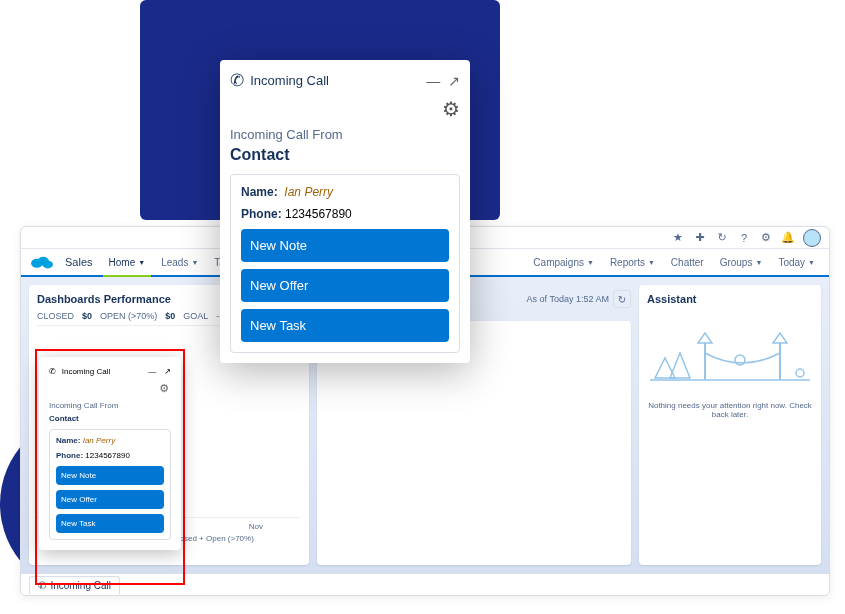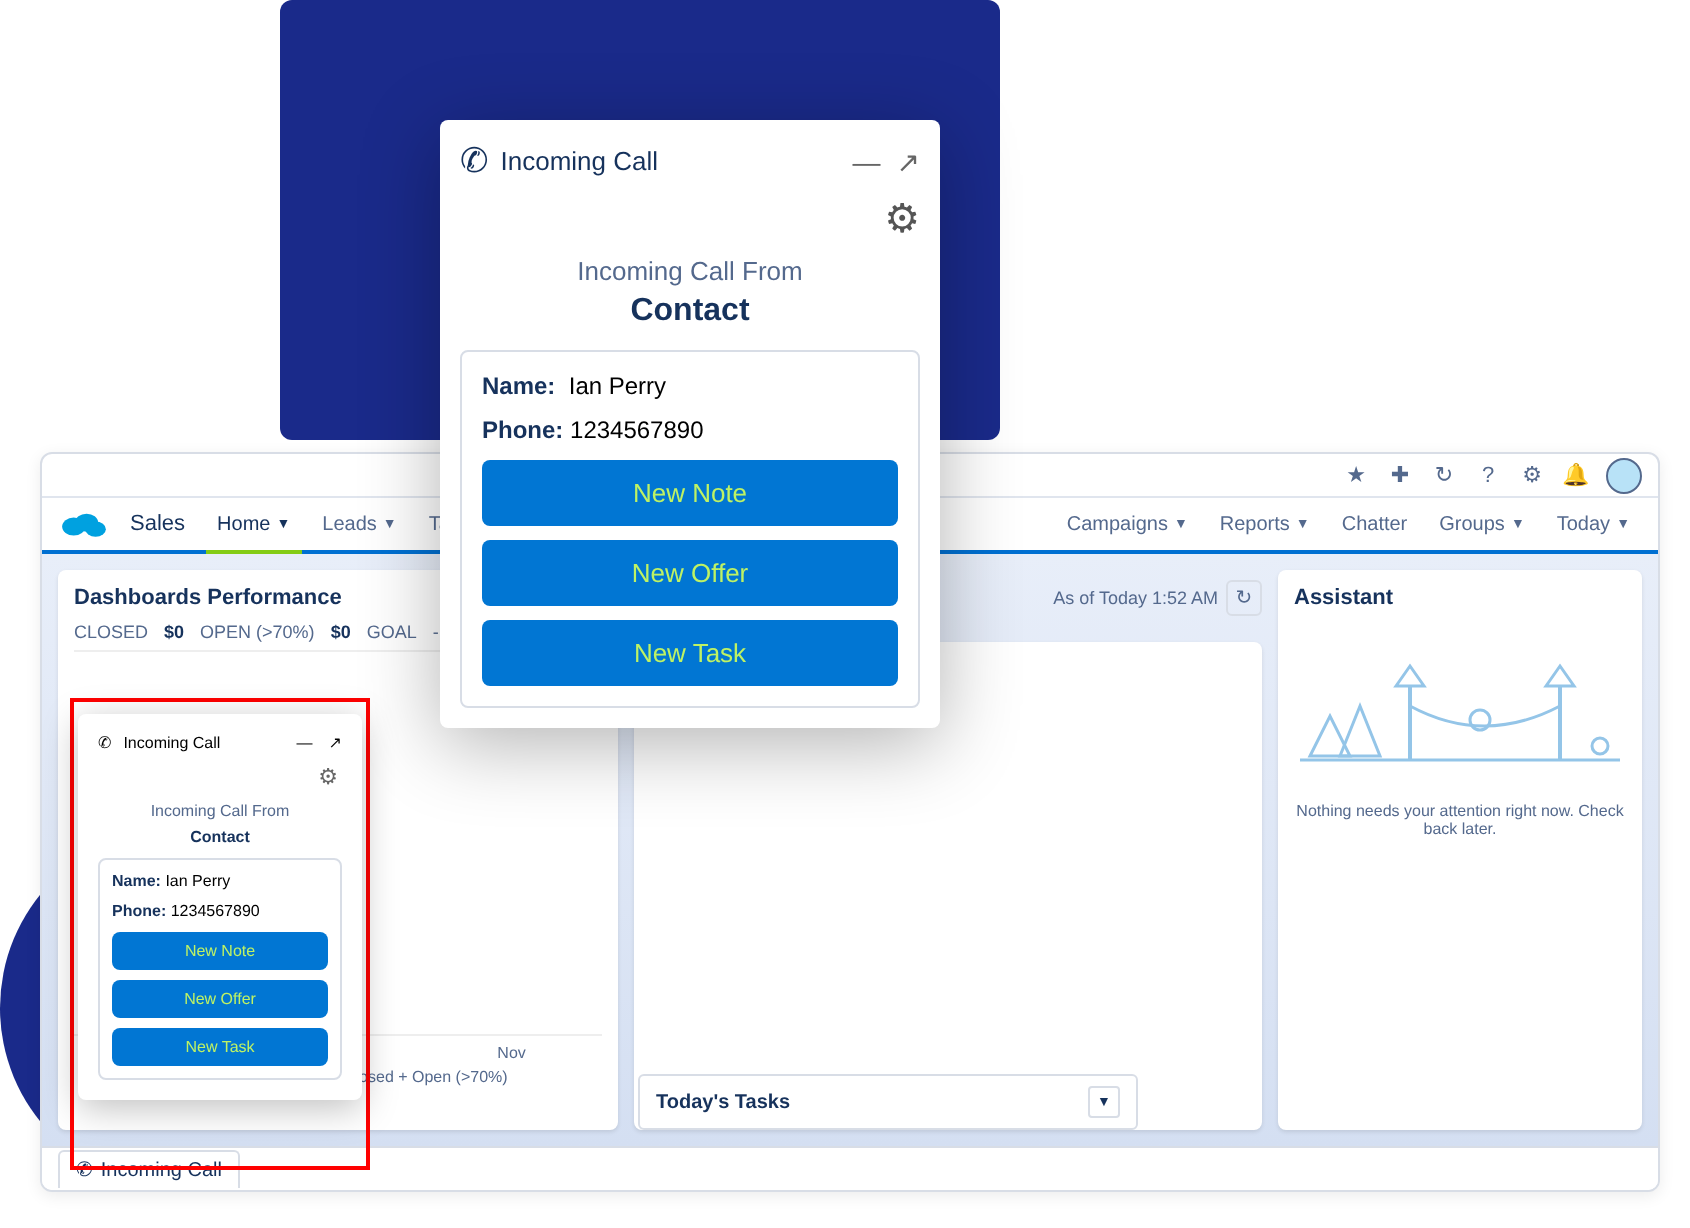--- a/index.html
+++ b/index.html
@@ -59,28 +59,28 @@
 .assist-msg { font-size: 8px; text-align: center; color: #54698d; margin-top: 8px; }
 
 
 .sf-footer { position: absolute; bottom: 0; left: 0; right: 0; height: 22px; border-top: 1px solid #d8dde6; background: #fff; display: flex; align-items: center; padding: 0 8px; }
 .footer-tab { display: flex; align-items: center; gap: 4px; font-size: 10px; color: #16325c; padding: 3px 8px; border: 1px solid #d8dde6; border-bottom: none; border-radius: 3px 3px 0 0; cursor: pointer; }
 
 
 .call-popup { background: #fff; border-radius: 4px; box-shadow: 0 4px 18px rgba(0,0,0,0.25); padding: 10px; display: flex; flex-direction: column; }
 .call-hdr { display: flex; align-items: center; gap: 6px; padding-bottom: 6px; }
 .call-hdr .ctrl { margin-left: auto; display: flex; gap: 8px; }
-.call-sub { text-align: center; color: #54698d; margin-top: 6px; }
+.call-sub { color: #54698d; margin-top: 6px; }
 .call-from { font-weight: 400; }
 .call-contact { font-weight: 700; color: #16325c; margin-top: 4px; }
 .call-details { border: 1px solid #d8dde6; border-radius: 4px; padding: 10px; margin-top: 10px; }
 .call-details .row { margin-bottom: 6px; }
 .call-details .lab { font-weight: 600; color: #16325c; }
-.call-details .val-link { color: #000000; }
-.call-btn { display: block; width: 100%; background: #0176d3; color: #bef264; border: none; border-radius: 4px; padding: 7px; margin-top: 7px; cursor: pointer; font-weight: 500; text-align: center; }
+.call-details .val-link { color: #a16207; font-style: italic; }
+.call-btn { display: block; width: 100%; background: #0176d3; color: #ffffff; border: none; border-radius: 4px; padding: 7px; margin-top: 7px; cursor: pointer; font-weight: 500; text-align: left; }
 
 
 .red-rect { position: absolute; left: 6px; top: 64px; width: 150px; height: 236px; border: 2px solid #ff0000; z-index: 3; }
 .small-popup { position: absolute; left: 10px; top: 72px; width: 142px; z-index: 4; font-size: 8px; }
 .small-popup .call-hdr span { font-size: 8px; }
 .small-popup .gear { text-align: right; font-size: 11px; color: #666; padding-right: 2px; }
 .small-popup .call-sub { font-size: 8px; }
 .small-popup .call-details { padding: 6px; margin-top: 6px; font-size: 8px; }
 .small-popup .call-btn { font-size: 8px; padding: 5px; margin-top: 5px; }
 
@@ -237,24 +237,20 @@
           <line x1="130" y1="62" x2="130" y2="25" stroke="#94c5e8" stroke-width="2"></line>
           <path d="M 123 25 L 130 15 L 137 25 Z" fill="none" stroke="#94c5e8" stroke-width="1.5"></path>
           <path d="M 55 35 Q 92 55 130 35" fill="none" stroke="#94c5e8" stroke-width="1.5"></path>
           <circle cx="90" cy="42" r="5" fill="none" stroke="#94c5e8" stroke-width="1.5"></circle>
           <circle cx="150" cy="55" r="4" fill="none" stroke="#94c5e8" stroke-width="1.5"></circle>
         </svg>
       </div>
       <div class="assist-msg">Nothing needs your attention right now. Check back later.</div>
     </div>
 
-    <div class="tasks-card">
-      <span>Today's Tasks</span>
-      <span class="dd">▼</span>
-    </div>
 
   </div>
 
   <div class="sf-footer">
     <div class="footer-tab">
       <span>✆</span>
       <span>Incoming Call</span>
     </div>
   </div>
 </div>

